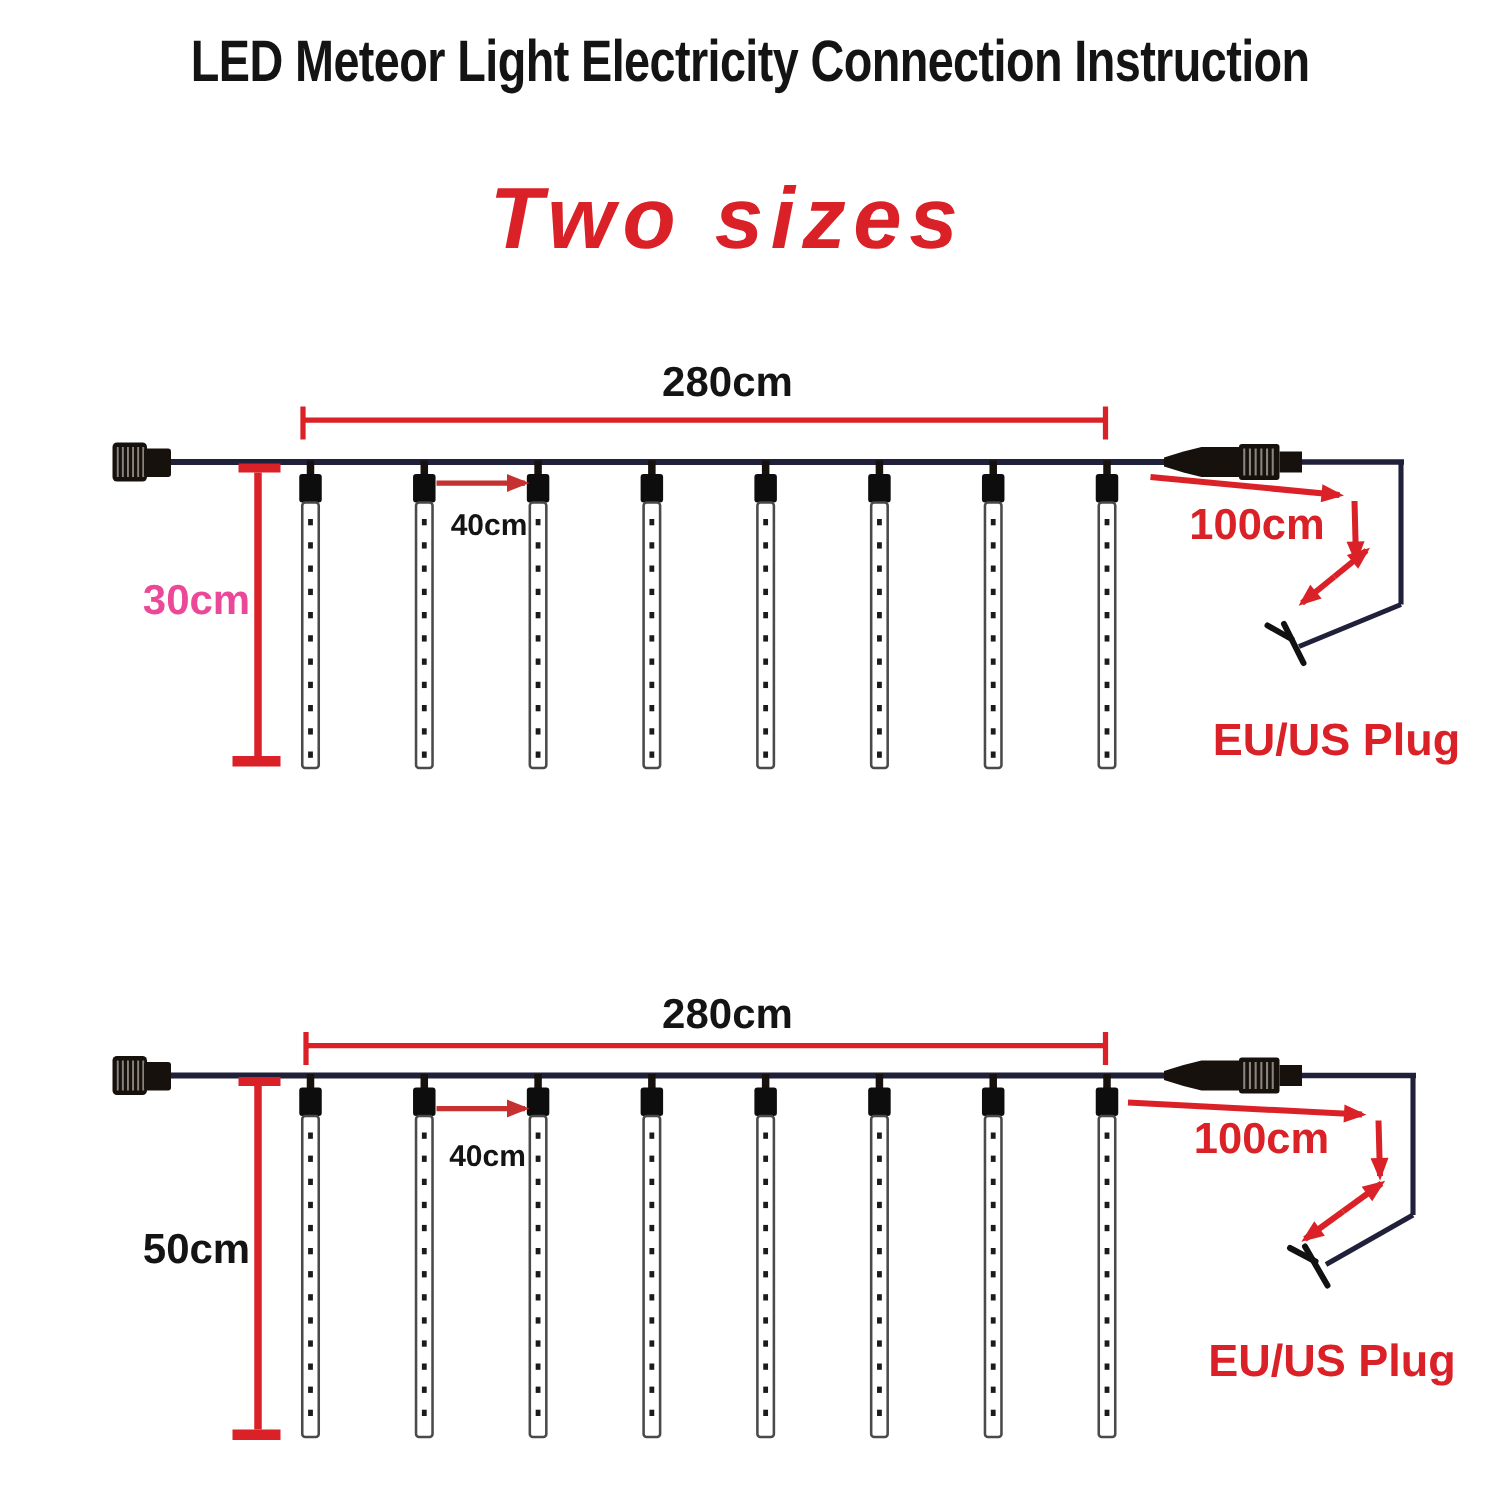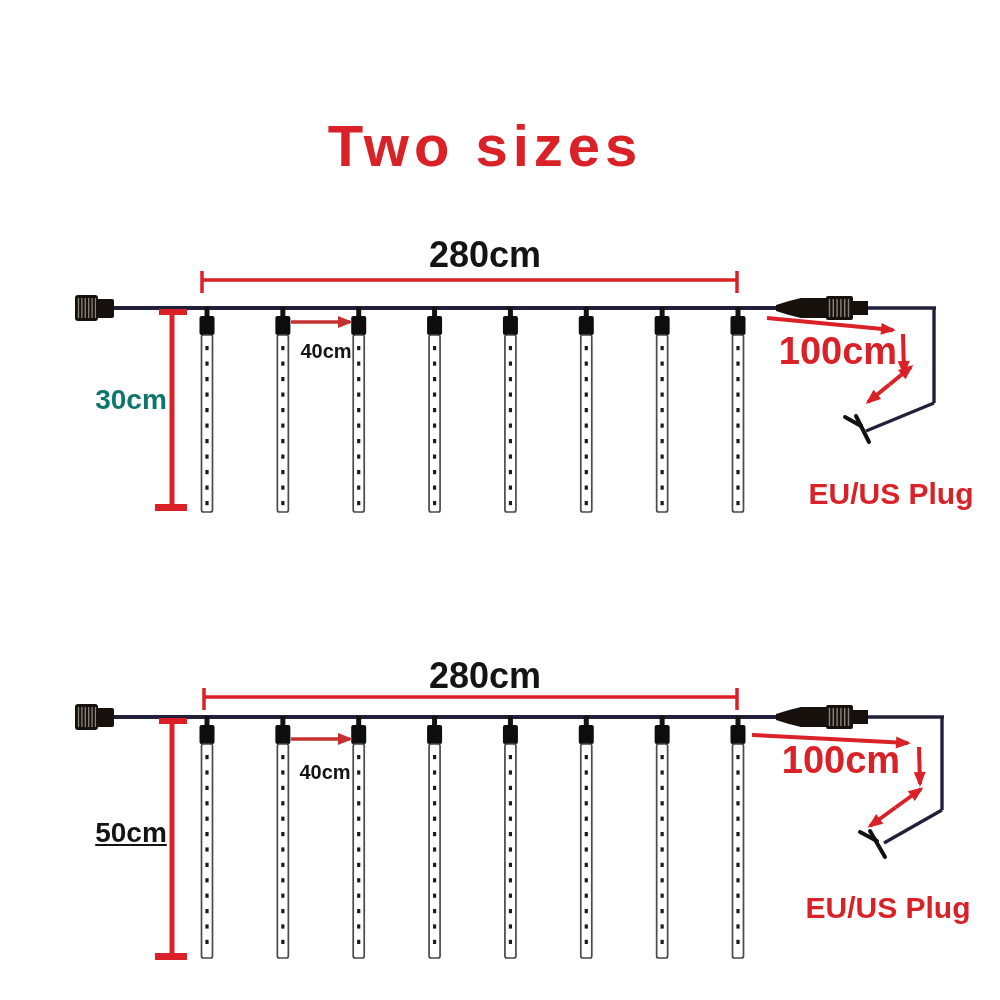--- a/index.html
+++ b/index.html
@@ -6,33 +6,36 @@
   .page{position:relative;width:1000px;height:1000px;background:#fff;overflow:hidden;
         font-family:"Liberation Sans",sans-serif;}
   .title-wrap{position:absolute;left:0;right:0;top:20px;text-align:center;}
   .title{display:inline-block;font-size:39px;font-weight:bold;color:#141414;
          white-space:nowrap;transform:scaleX(0.80);letter-spacing:-0.5px;}
   .subtitle-wrap{position:absolute;left:0;right:30px;top:112px;text-align:center;}
   .subtitle{display:inline-block;font-size:58px;font-weight:bold;letter-spacing:5px;}
   .diagram{position:absolute;inset:0;}
   .art{position:absolute;inset:0;width:1000px;height:1000px;}
   .lbl{position:absolute;transform:translate(-50%,-50%);font-weight:bold;white-space:nowrap;}
-  .lbl-span{font-size:36px;}
+  .lbl-span{font-size:28px;}
   .lbl-gap{font-size:20px;}
   .lbl-hgt{font-size:28px;}
-  .lbl-lead{font-size:38px;}
+  .lbl-lead{font-size:29px;}
   .lbl-plug{font-size:30px;margin-top:20px;}
 </style>
 </head>
 <body>
 
 <div class="page">
 
+  <div class="title-wrap">
+    <span class="title">LED Meteor Light Electricity Connection Instruction</span>
+  </div>
   <div class="subtitle-wrap">
-    <span class="subtitle red" style="color: rgb(218, 33, 39);">Two sizes</span>
+    <span class="subtitle red" style="color: rgb(218, 33, 39); font-style: italic;">Two sizes</span>
   </div>
 
   <section class="diagram">
     <svg id="art0" class="art" viewBox="0 0 1000 1000">
         <defs>
           <marker id="mA0" markerUnits="userSpaceOnUse" markerWidth="18" markerHeight="14" refX="13" refY="7" orient="auto">
             <path d="M1,1 L16,7 L1,13 Z" fill="#da2127"></path>
           </marker>
           <marker id="mB0" markerUnits="userSpaceOnUse" markerWidth="18" markerHeight="14" refX="13" refY="7" orient="auto">
             <path d="M1,1 L16,7 L1,13 Z" fill="#c53030"></path>
@@ -210,21 +213,21 @@
         </g>
         <g>
           <line x1="767" y1="318" x2="893" y2="330" stroke="#da2127" stroke-width="4" marker-end="url(#mA0)"></line>
           <line x1="903" y1="334" x2="904" y2="373" stroke="#da2127" stroke-width="4" marker-end="url(#mA0)"></line>
           <line x1="889.5" y1="384.5" x2="911" y2="367" stroke="#da2127" stroke-width="4" marker-end="url(#mA0)"></line>
           <line x1="889.5" y1="384.5" x2="868" y2="402" stroke="#da2127" stroke-width="4" marker-end="url(#mA0)"></line>
         </g>
       </svg>
     <div class="lbl lbl-span blk" style="left: 485px; top: 255px; color: rgb(20, 20, 20);">280cm</div>
     <div class="lbl lbl-gap blk" style="left: 326px; top: 351px; color: rgb(20, 20, 20);">40cm</div>
-    <div class="lbl lbl-hgt blk" style="left: 131px; top: 400px; color: #0f766e;">30cm</div>
+    <div class="lbl lbl-hgt blk" style="left: 131px; top: 400px; color: #ec4899;">30cm</div>
     <div class="lbl lbl-lead red" style="left: 838px; top: 351px; color: rgb(218, 33, 39);">100cm</div>
     <div class="lbl lbl-plug red" style="left: 891px; top: 474px; color: rgb(218, 33, 39);">EU/US Plug</div>
   </section>
 
   <section class="diagram">
     <svg id="art1" class="art" viewBox="0 0 1000 1000">
         <defs>
           <marker id="mA1" markerUnits="userSpaceOnUse" markerWidth="18" markerHeight="14" refX="13" refY="7" orient="auto">
             <path d="M1,1 L16,7 L1,13 Z" fill="#da2127"></path>
           </marker>
@@ -420,18 +423,18 @@
         </g>
         <g>
           <line x1="752" y1="735" x2="908" y2="743" stroke="#da2127" stroke-width="4" marker-end="url(#mA1)"></line>
           <line x1="919" y1="747" x2="920" y2="784" stroke="#da2127" stroke-width="4" marker-end="url(#mA1)"></line>
           <line x1="895.5" y1="807.5" x2="921" y2="789" stroke="#da2127" stroke-width="4" marker-end="url(#mA1)"></line>
           <line x1="895.5" y1="807.5" x2="870" y2="826" stroke="#da2127" stroke-width="4" marker-end="url(#mA1)"></line>
         </g>
       </svg>
     <div class="lbl lbl-span blk" style="left: 485px; top: 676px; color: rgb(20, 20, 20);">280cm</div>
     <div class="lbl lbl-gap blk" style="left: 325px; top: 772px; color: rgb(20, 20, 20);">40cm</div>
-    <div class="lbl lbl-hgt blk" style="left: 131px; top: 833px; color: rgb(20, 20, 20); text-decoration: underline;">50cm</div>
+    <div class="lbl lbl-hgt blk" style="left: 131px; top: 833px; color: rgb(20, 20, 20);">50cm</div>
     <div class="lbl lbl-lead red" style="left: 841px; top: 760px; color: rgb(218, 33, 39);">100cm</div>
     <div class="lbl lbl-plug red" style="left: 888px; top: 888px; color: rgb(218, 33, 39);">EU/US Plug</div>
   </section>
 
 </div>
 
 </body></html>

